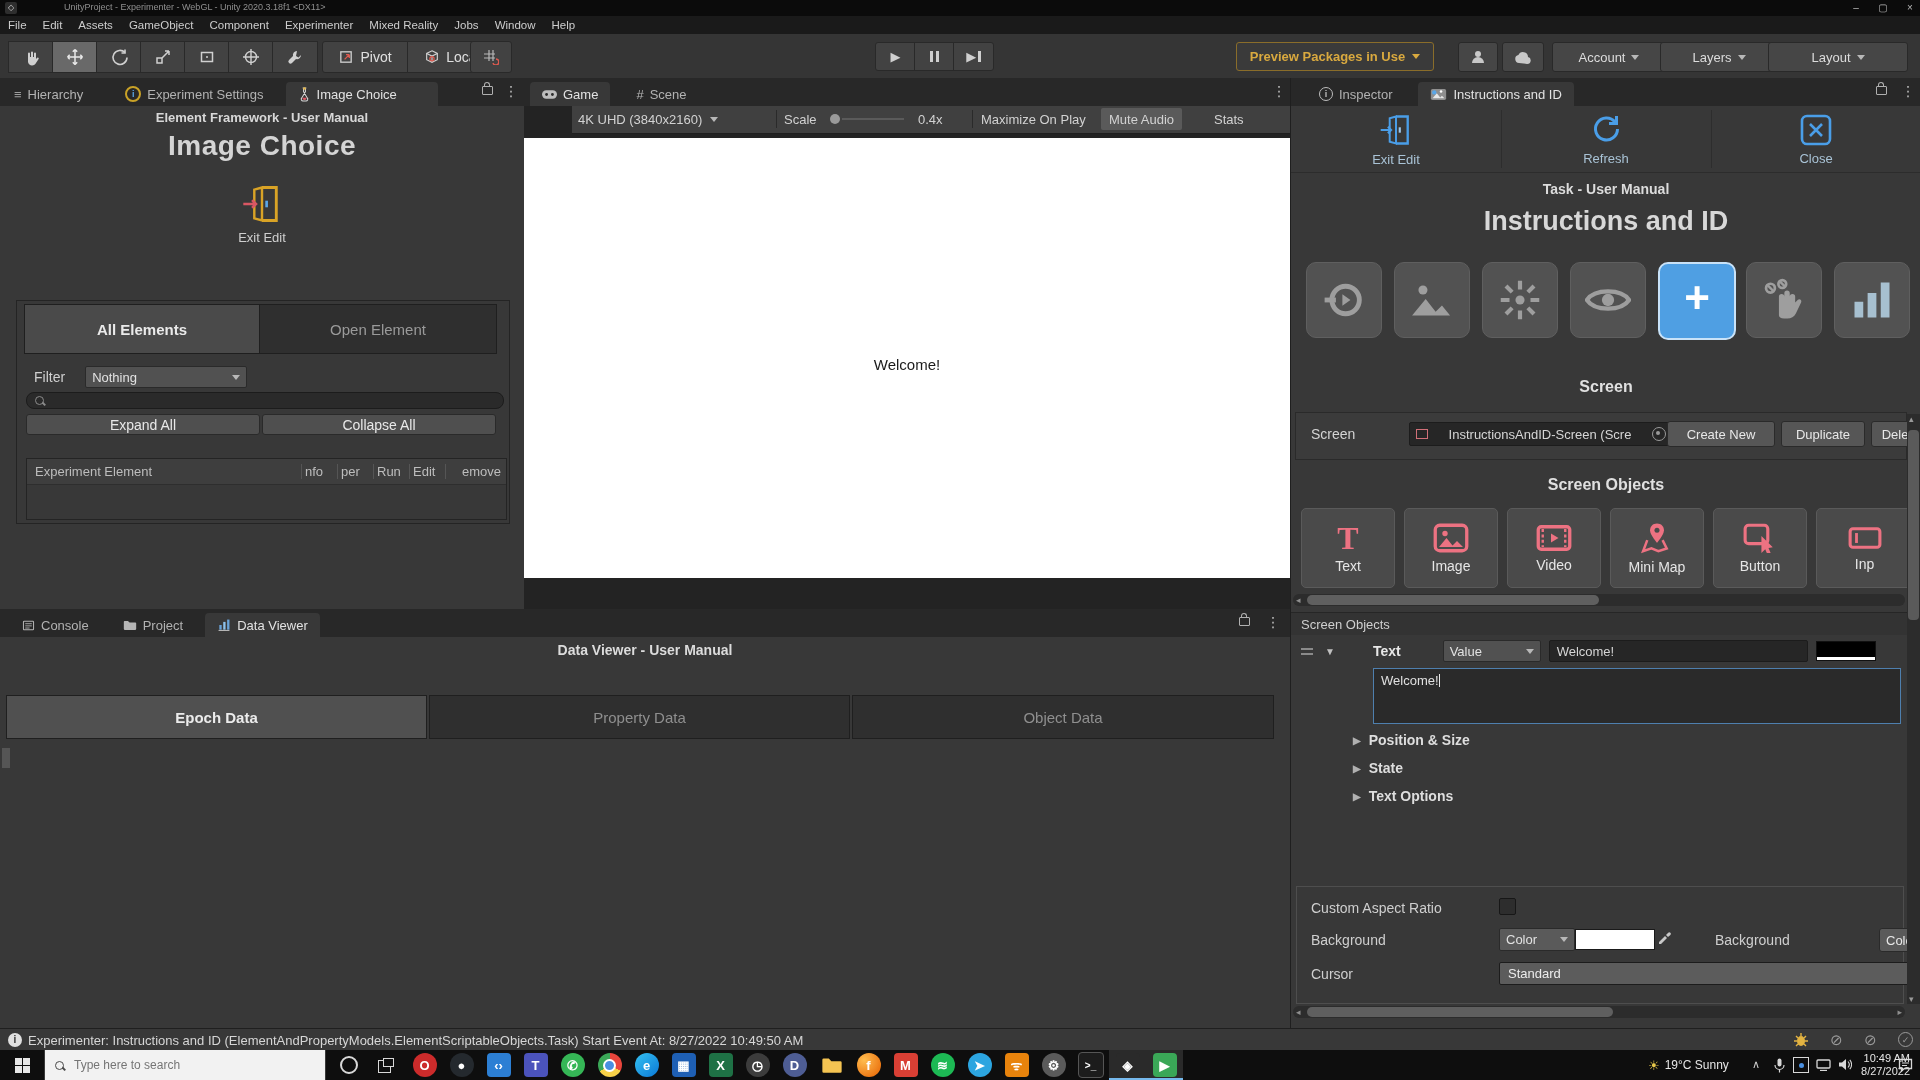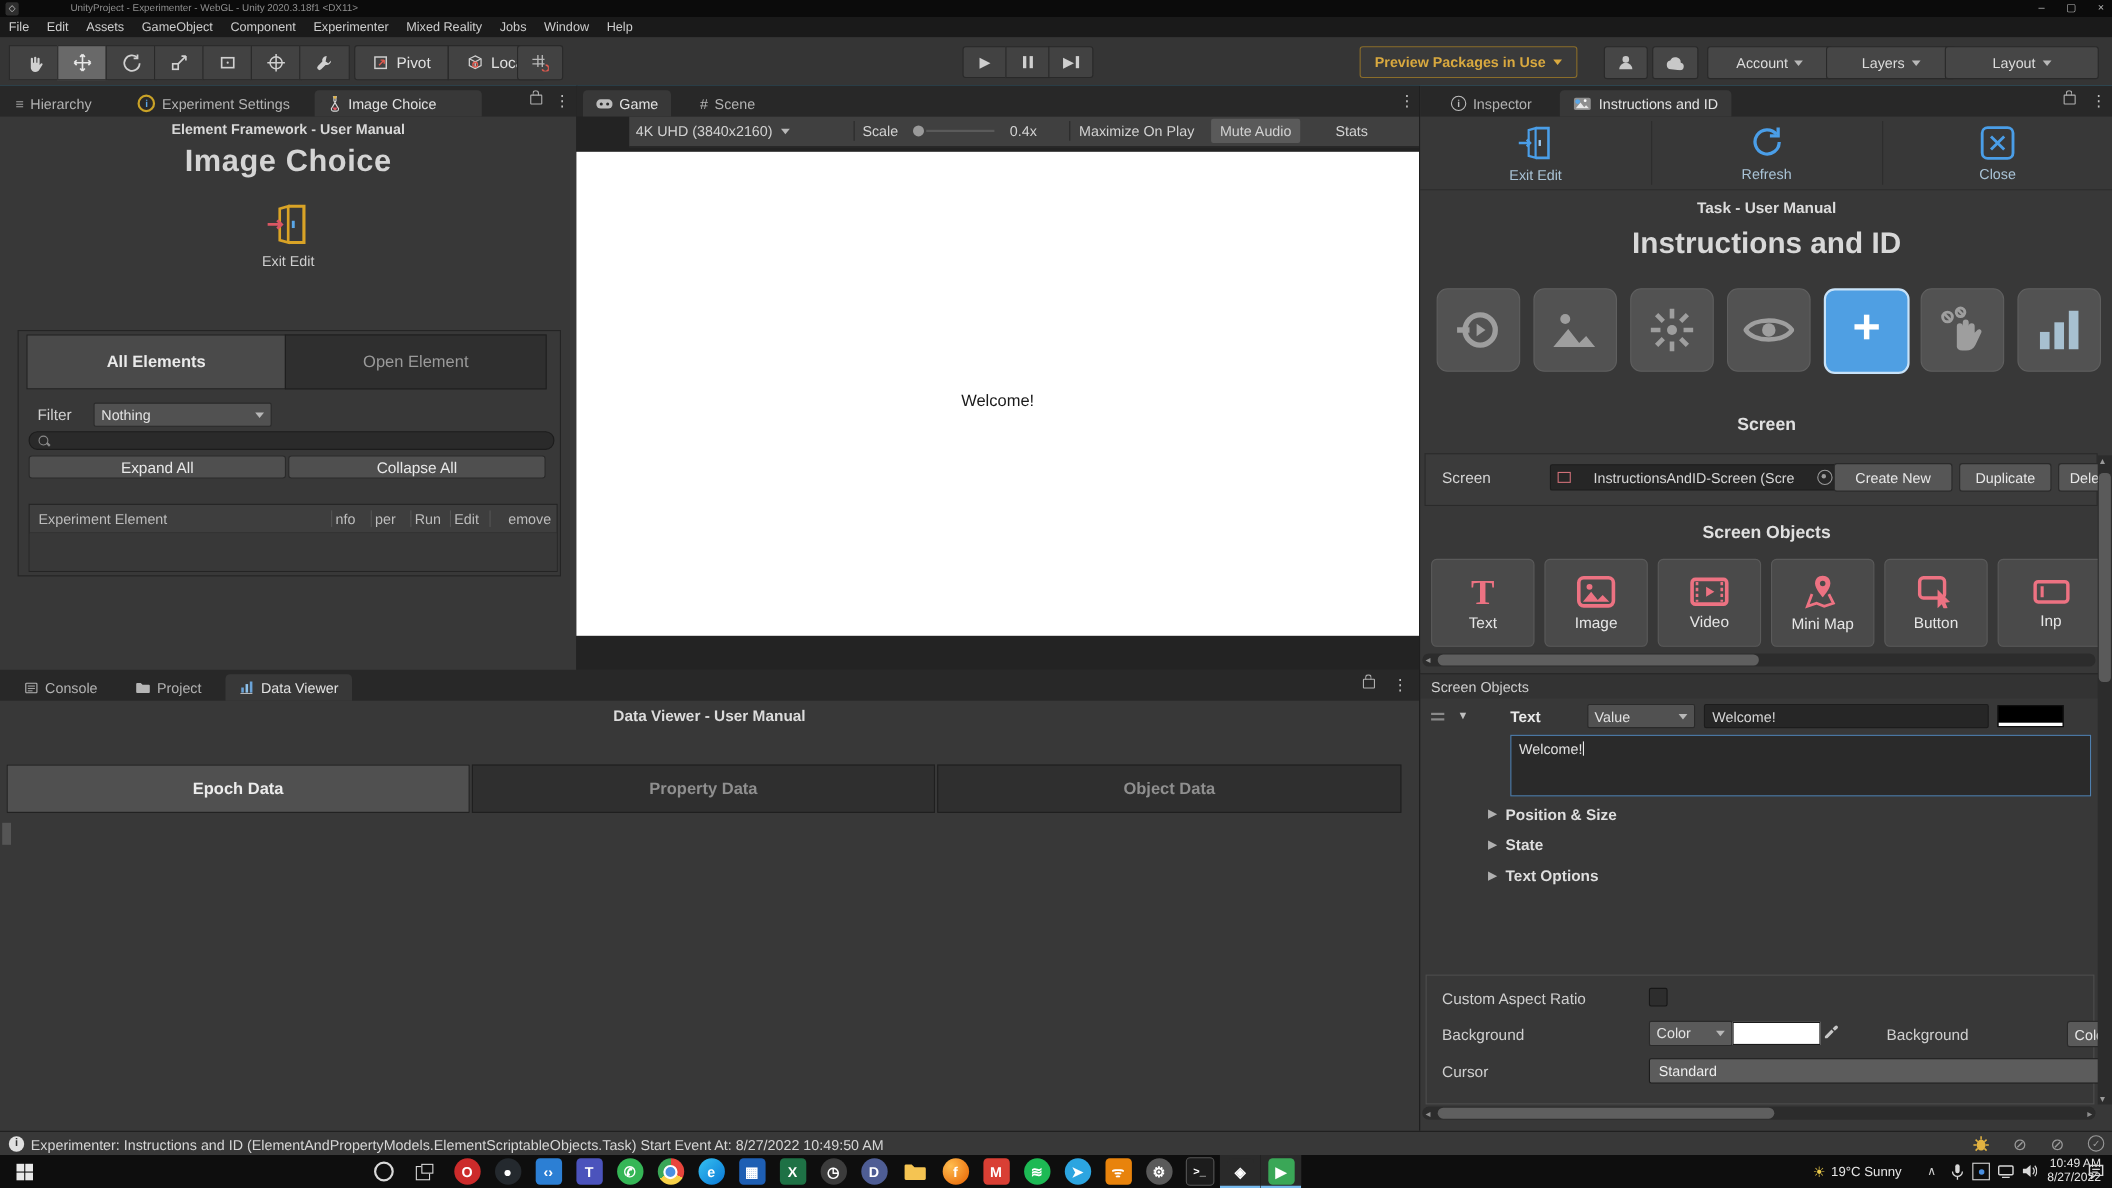--- a/index.html
+++ b/index.html
@@ -76,21 +76,21 @@
   .scroll-ar{color:#8e8e8e;font-size:9px;position:absolute;top:1px;}
   #r-vscroll{position:absolute;left:616px;top:336px;width:13px;height:590px;background:#2c2c2c;}
   #r-vscroll .thumb{position:absolute;left:1px;top:16px;width:11px;height:190px;background:#5a5a5a;border-radius:4px;}
   .swatch-black{background:#000;border:1px solid #111;position:relative;}
   .swatch-black::after{content:"";position:absolute;left:0;bottom:0;width:100%;height:3px;background:#fff;}
   .chk{background:#2d2d2d;border:1px solid #171717;border-radius:2px;}
 
   
   #bottom-panel{left:0;top:609px;width:1290px;height:419px;border-right:1px solid #1f1f1f;}
   #run-strip{position:absolute;left:0;top:55px;width:1290px;height:26px;background:#2f2f2f;}
-  .bigtab{position:absolute;top:86px;height:42px;display:flex;align-items:center;justify-content:center;font-size:15px;border:1px solid #1f1f1f;font-weight:bold;}
+  .bigtab{position:absolute;top:86px;height:42px;display:flex;align-items:center;justify-content:center;font-size:15px;border:1px solid #1f1f1f;}
   .bigtab.on{background:#505050;color:#ececec;font-weight:bold;}
   .bigtab.off{background:#2f2f2f;color:#8f8f8f;}
 
   
   #statusbar{left:0;top:1028px;width:1920px;height:22px;background:#383838;border-top:1px solid #1f1f1f;display:flex;align-items:center;}
   #statusbar .info{width:14px;height:14px;border-radius:50%;background:#e0e0e0;color:#333;font-size:10px;font-weight:bold;text-align:center;line-height:14px;margin:0 6px 0 8px;}
   #taskbar{left:0;top:1050px;width:1920px;height:30px;background:#0e0e0e;display:flex;align-items:center;}
   #tb-search{position:absolute;left:44px;top:0;width:282px;height:30px;background:#f2f2f2;border-left:1px solid #3a3a3a;border-right:1px solid #3a3a3a;display:flex;align-items:center;gap:8px;padding-left:10px;box-sizing:border-box;}
   #tb-search input{border:none;background:transparent;outline:none;font-size:12px;color:#4a4a4a;width:220px;font-family:"Liberation Sans",sans-serif;}
   #tb-search .mag{border-color:#4a4a4a;}
@@ -654,20 +654,24 @@
 
   <div id="taskbar" class="abs">
     <div class="startbtn">
       <span class="winlogo">
           <i></i>
           <i></i>
           <i></i>
           <i></i>
         </span>
     </div>
+    <div id="tb-search">
+      <span class="mag"></span>
+      <input placeholder="Type here to search" style="">
+    </div>
     <div class="tslot" style="left:330px;">
         <span style="width:14px;height:14px;border:2px solid #d8d8d8;border-radius:50%;display:inline-block;"></span>
       </div>
     <div class="tslot" style="left:367px;">
       <span style="position:relative;width:16px;height:14px;display:inline-block;">
           <span style="position:absolute;left:0;top:2px;width:11px;height:11px;border:1.5px solid #d8d8d8;"></span>
           <span style="position:absolute;left:5px;top:0;width:9px;height:7px;border:1.5px solid #d8d8d8;background:#0e0e0e;"></span>
         </span>
     </div>
 

